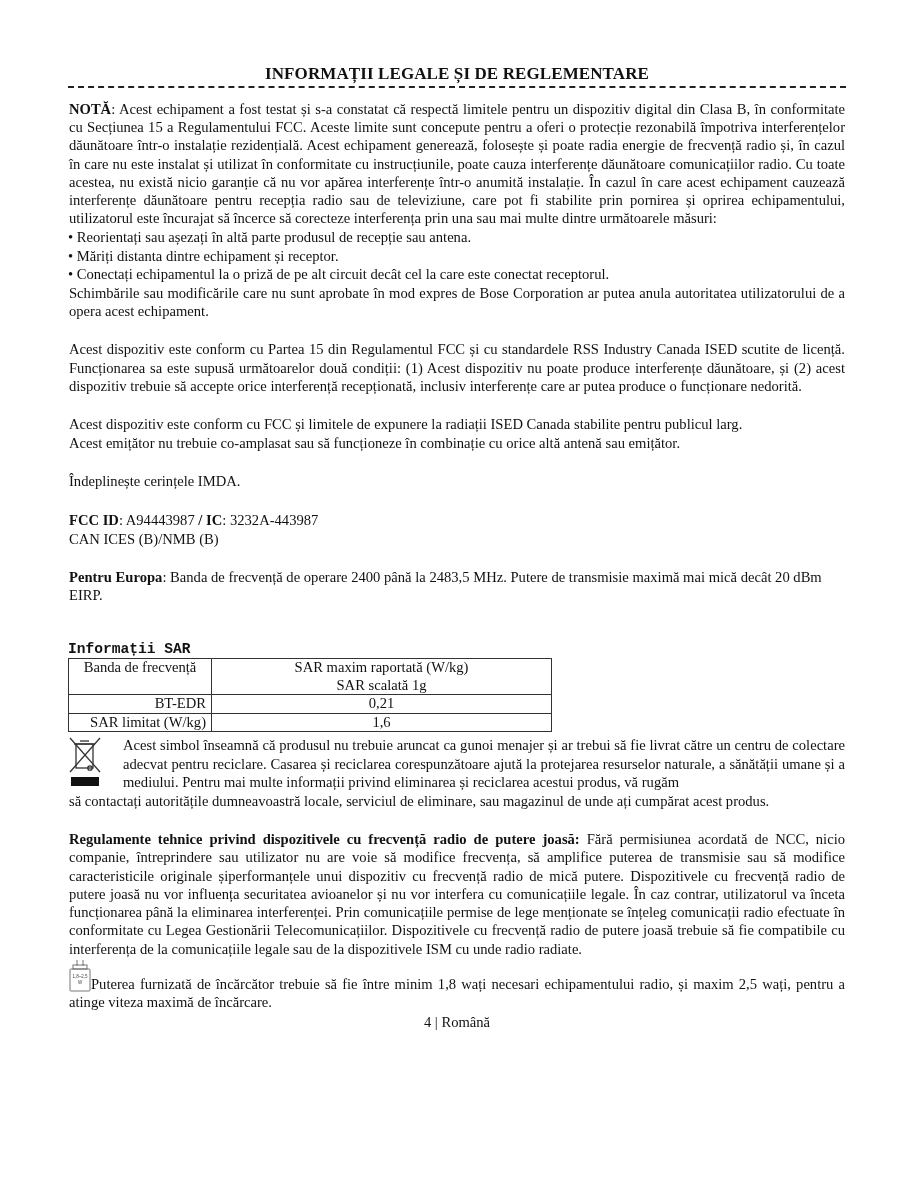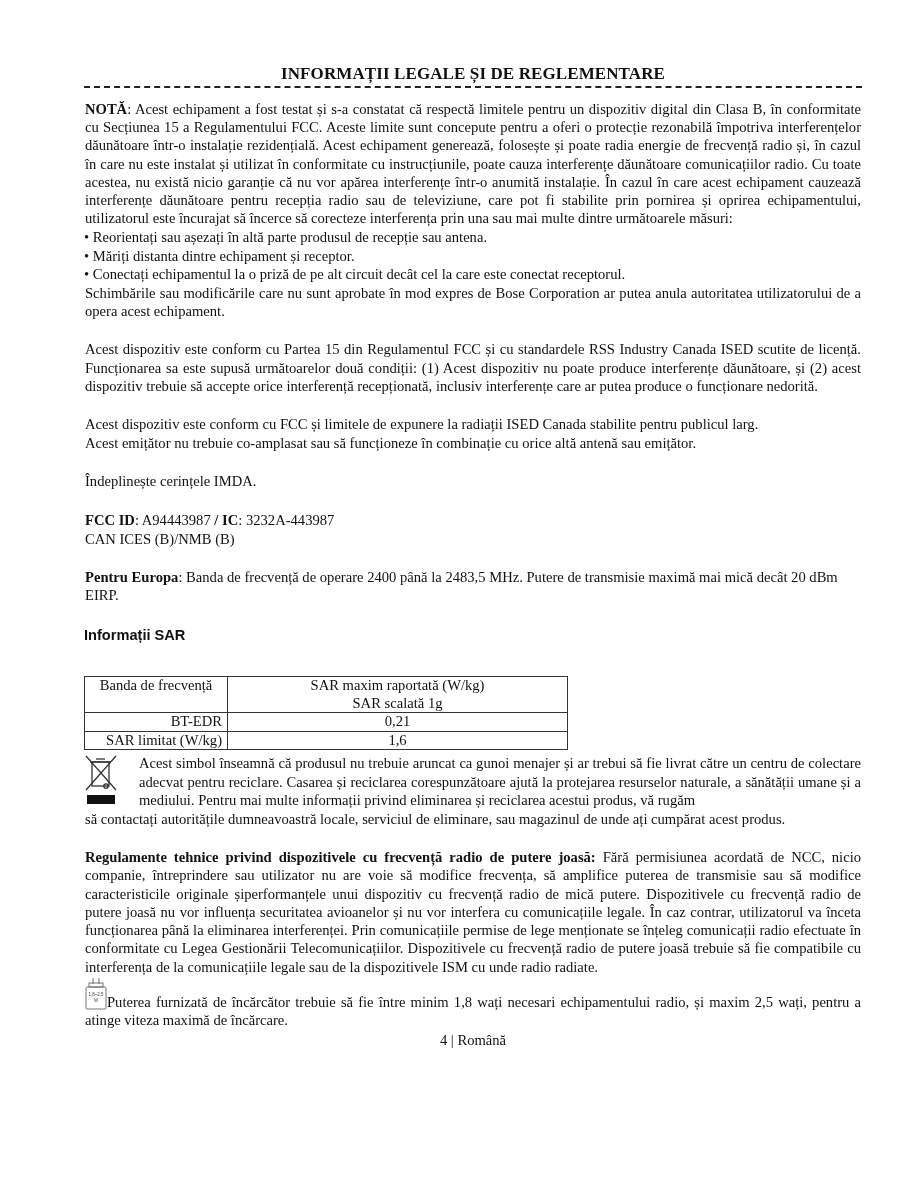--- a/index.html
+++ b/index.html
@@ -1,31 +1,31 @@
 <!DOCTYPE html>
 <html><head>
 <meta charset="utf-8">
 <style>
   html, body { margin: 0; padding: 0; background: #ffffff; }
   body {
     width: 919px; height: 1190px; position: relative; overflow: hidden;
     font-family: "Liberation Serif", serif; color: #111; font-size: 14.6px;
   }
-  .page { position: absolute; left: 84px; top: 64px; width: 778px; }
+  .page { position: absolute; left: 68px; top: 64px; width: 778px; }
   .title { text-align: center; font-weight: bold; font-size: 17px; letter-spacing: 0.1px; margin: 0 0 2px 0; height: 20px; line-height: 20px; }
   .rule { height: 8px; border-top: 2px dashed #222; margin: 2px 0 4px 0; }
   p { margin: 1px; line-height: 18.2px; text-align: justify; }
   .left { text-align: left; }
   .gap { height: 18px; }
   .bullets { margin: 0; padding: 0; list-style: none; }
   .bullets li { line-height: 18.2px; }
   .bullets li::before { content: "\2022\00a0"; }
   b { font-weight: bold; }
-  .sar-title { font-weight: bold; line-height: 17px; margin-top: 4px; font-family: Liberation Sans, sans-serif; }
-  table.sar { border-collapse: collapse; width: 484px; font-size: 14.6px; margin-top: 32px; }
+  .sar-title { font-weight: bold; line-height: 17px; margin-top: 18px; font-family: Liberation Mono, monospace; }
+  table.sar { border-collapse: collapse; width: 484px; font-size: 14.6px; }
   table.sar td { border: 1px solid #333; padding: 0 5px; line-height: 17.5px; vertical-align: top; }
   table.sar td.c1 { width: 132px; text-align: right; }
   table.sar td.center { text-align: center; }
   .weee { position: relative; margin-top: 4px; }
   .weee-icon { position: absolute; left: 0; top: 0; width: 34px; height: 52px; }
   .weee p.indent { padding-left: 54px; }
   .charger { position: relative; }
   .charger-icon { display: inline-block; width: 22px; height: 34px; vertical-align: bottom; margin-right: 0; }
   .footer { text-align: center; line-height: 18px; margin-top: 2px; }
 </style>

